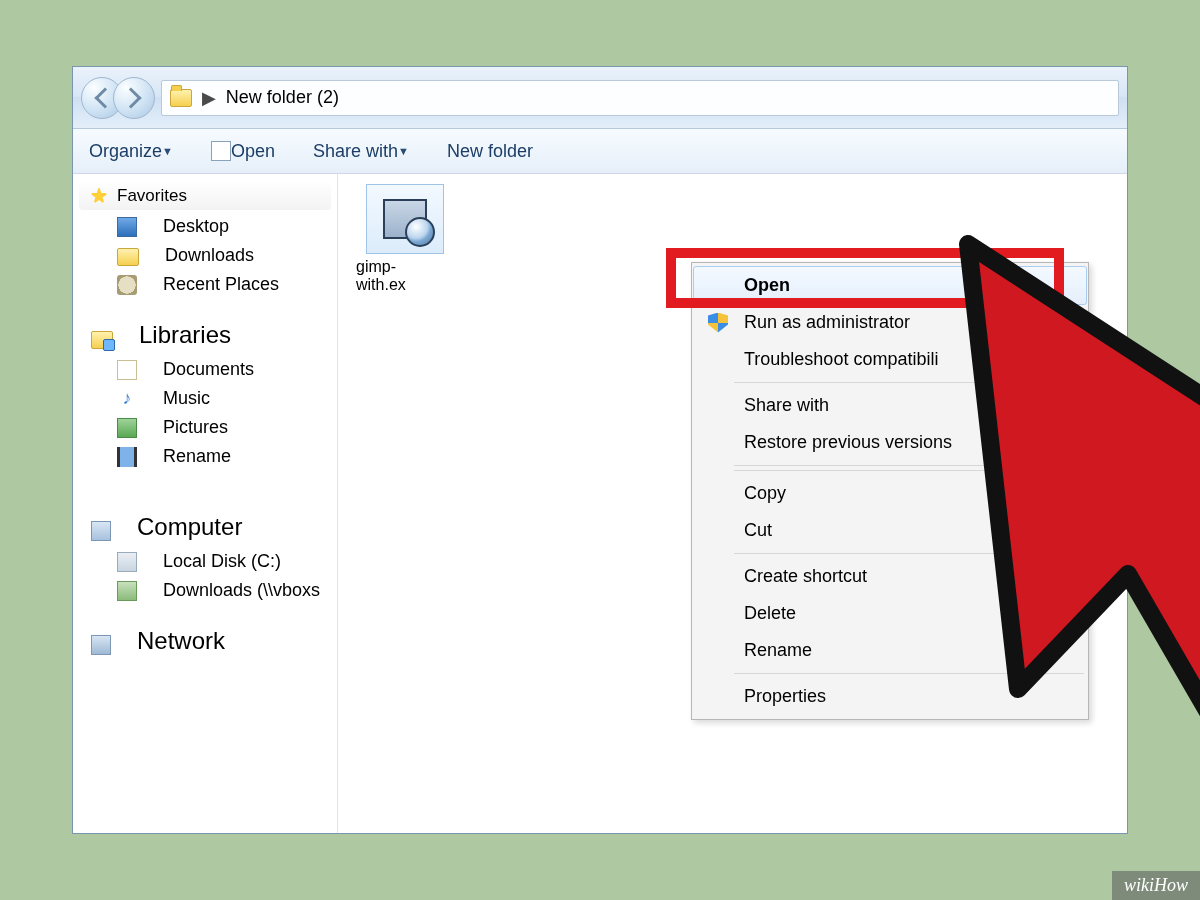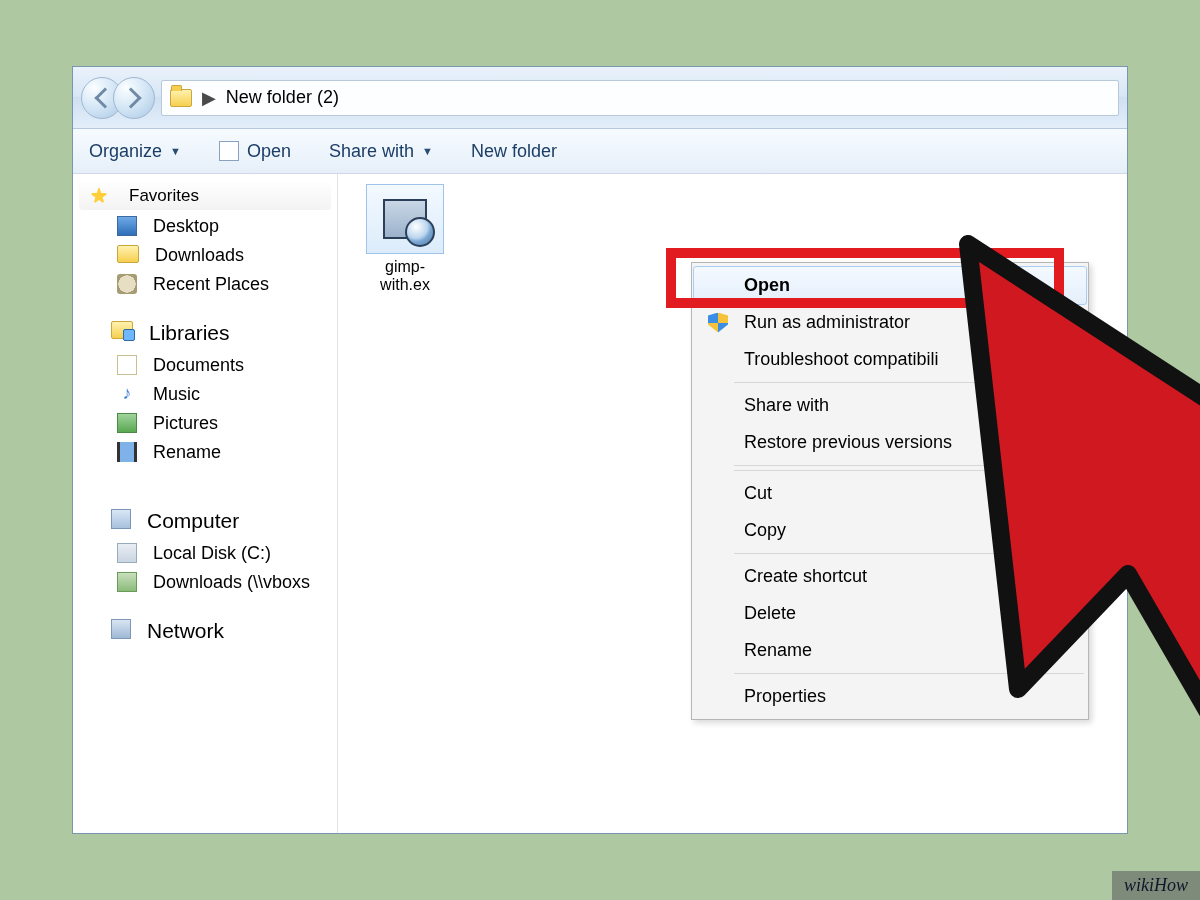--- a/index.html
+++ b/index.html
@@ -65,66 +65,66 @@
   
   .toolbar {
     height: 45px;
     background: linear-gradient(#f6fbff,#e6eff9);
     border-bottom: 1px solid #cdd9e6;
     display:flex; align-items:center;
     gap: 38px; padding: 0 16px;
     color: #1c3e66;
     font-size: 18px;
   }
-  .tb-item { display:flex; align-items:center; gap:8px; }
+  .tb-item { display:flex; align-items:center; }
   .drop { font-size: 11px; color:#2a4d74; }
   .appico { width:20px;height:20px;border:1px solid #8aa2bc;background:#fff;}
   
   .body { flex:1; display:flex; min-height:0;}
   .sidebar {
     width: 265px;
     border-right: 1px solid #dde4ec;
     padding: 8px 0 0 0;
     overflow:hidden;
     background:#fff;
   }
   .group-hdr {
-    display:flex;align-items:center;gap:20px;
+    display:flex;align-items:center;gap:8px;
     padding:4px 10px;
     background: linear-gradient(#fefefe,#f3f3f3);
     border-radius:4px; margin: 0 6px;
   }
   .group-body { padding: 2px 0 18px 0;}
   .sb-item {
-    display:flex;align-items:flex-start;gap:16px;
+    display:flex;align-items:flex-end;gap:26px;
     padding: 4px 0 4px 44px;
     font-size:18px;
   }
-  .sb-item.l1 { padding-left: 38px; font-size:21px;}
+  .sb-item.l1 { padding-left: 18px; font-size:24px;}
   .ico { width:20px;height:20px; display:inline-block; flex:none;}
   .ico-star{background:radial-gradient(circle,#ffcf3a 55%,transparent 56%);clip-path:polygon(50% 0,61% 35%,98% 35%,68% 57%,79% 91%,50% 70%,21% 91%,32% 57%,2% 35%,39% 35%);}
   .ico-desktop{background:linear-gradient(#6fa9e8,#2e6fb8);border:1px solid #3a6aa0;}
   .ico-folder{width:22px;height:18px;background:linear-gradient(#fff2b0,#f5cf4e);border:1px solid #cba63a;border-radius:2px;}
   .ico-recent{background:radial-gradient(circle,#e6dfc4 60%,#a79b73 62%);border-radius:3px;}
   .ico-lib{width:22px;height:18px;background:linear-gradient(#fff2b0,#f5cf4e);border:1px solid #cba63a;border-radius:2px;position:relative;}
   .ico-lib::after{content:"";position:absolute;right:-3px;bottom:-3px;width:10px;height:10px;background:#6fb7ff;border:1px solid #2d6aa8;border-radius:2px;}
   .ico-doc{background:#fff;border:1px solid #c8c093;}
   .ico-music{color:#3a7ed0;font-size:18px;line-height:18px;text-align:center;}
   .ico-pic{background:linear-gradient(#9fd39a,#5aa853);border:1px solid #4c8a47;}
   .ico-vid{background:linear-gradient(90deg,#333 15%,#7fb2e8 15% 85%,#333 85%);}
   .ico-home{background:radial-gradient(circle at 30% 35%,#6fb4ef 45%,#2f78c1 47%);border-radius:50%;}
   .ico-comp{background:linear-gradient(#d9e6f4,#a7c1dd);border:1px solid #7b97b5;}
   .ico-disk{background:linear-gradient(#e9eef3,#c9d5e2);border:1px solid #9ab;}
   .ico-net{background:linear-gradient(#c8e0bc,#8bbb7a);border:1px solid #6a9a5a;}
   .ico-netroot{background:linear-gradient(#d8e5f3,#9fb9d5);border:1px solid #7d98b5;}
   
   .content { flex:1; position:relative; padding: 10px 0 0 18px;}
   .file-tile {
     width: 98px;
-    text-align:center;
+    text-align:left;
     font-size:16px;
     line-height:1.15;
   }
   .file-tile .thumb{
     width:78px;height:70px;margin:0 auto 4px;
     border:1px solid #9fc3e9;
     background:linear-gradient(#f3f9ff,#dcecfb);
     display:flex;align-items:center;justify-content:center;
   }
   .installer-glyph{
@@ -174,21 +174,21 @@
   
   .big-cursor{
     position:absolute;
     left: 600px; top: 50px;
     width: 470px; height: 540px;
     pointer-events:none;
   }
   
   .wm{
     position:absolute; right:0; bottom:0;
-    background:#7f8b7a;color:#0f172a;
+    background:#7f8b7a;color:#ffffff;
     font-size:18px;padding:4px 12px;font-style:italic;
     font-family: Georgia, serif;
   }
 </style>
 </head>
 <body>
 
 <div class="window">
 
   <div class="titlebar">
@@ -312,22 +312,22 @@
         <div class="ctx-sep"></div>
         <div class="ctx-item">
           <span>Share with</span>
           <span class="ctx-arrow">▶</span>
         </div>
         <div class="ctx-item">
           <span>Restore previous versions</span>
         </div>
         <div class="ctx-sep"></div>
         <div class="ctx-sep"></div>
+        <div class="ctx-item"><span>Copy</span></div>
         <div class="ctx-item"><span>Cut</span></div>
-        <div class="ctx-item"><span>Copy</span></div>
         <div class="ctx-sep"></div>
         <div class="ctx-item"><span>Create shortcut</span></div>
         <div class="ctx-item"><span>Delete</span></div>
         <div class="ctx-item"><span>Rename</span></div>
         <div class="ctx-sep"></div>
         <div class="ctx-item"><span>Properties</span></div>
       </div>
 
       <div class="red-box"></div>
 

